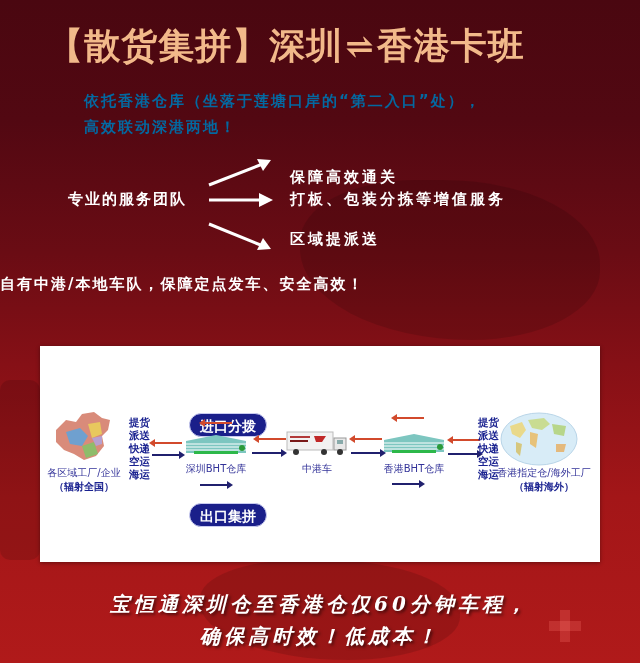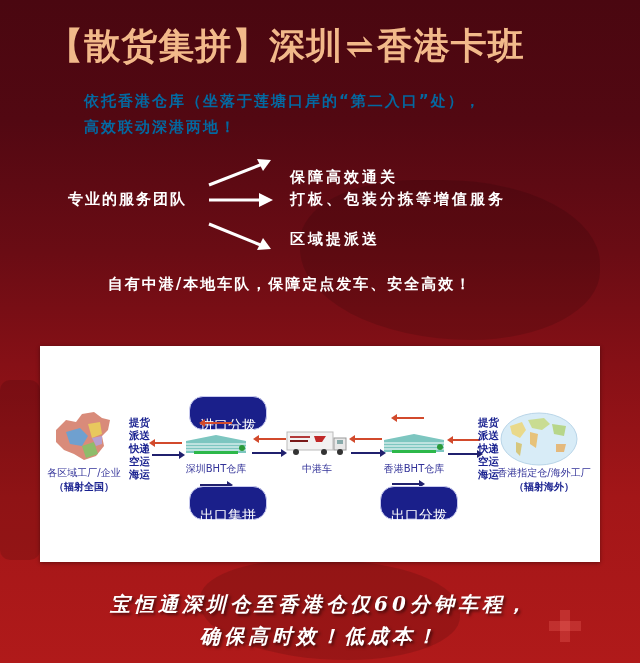--- a/index.html
+++ b/index.html
@@ -25,31 +25,31 @@
     font-size: 15px; line-height: 26px; color: #0369a1; font-weight: bold; letter-spacing: 2px;
   }
   .team-label {
     position: absolute; left: 68px; top: 190px; font-size: 15px; font-weight: bold; letter-spacing: 2px;
   }
   .service {
     position: absolute; left: 290px; font-size: 15px; font-weight: bold; letter-spacing: 3px; white-space: nowrap;
   }
   .svc-arrow { position: absolute; }
   .fleet {
-    position: absolute; left: 0; top: 271px; width: 580px; text-align: center;
+    position: absolute; left: 0; top: 271px; width: 580px; 
     font-size: 15px; line-height: 27px; font-weight: bold; letter-spacing: 2px;
   }
   .diagram {
     position: absolute; left: 40px; top: 346px; width: 560px; height: 216px;
     background: #ffffff; box-shadow: 0 1px 4px rgba(0,0,0,0.4);
   }
   .pill {
-    position: absolute; height: 24px; padding: 16px 10px; border-radius: 14px;
-    background: #1a1f8a; color: #fff; font-size: 14px; line-height: 24px; font-weight: normal;
-    white-space: nowrap; border: 1px solid #c9cbf0;
+    position: absolute; height: 24px; padding: 0 10px; border-radius: 14px;
+    background: #1a1f8a; color: #fff; font-size: 14px; line-height: 24px; font-weight: bold;
+    white-space: nowrap; border: 1px solid #c9cbf0; margin-top: 17px;
   }
   .mode-list {
     position: absolute; width: 26px; font-size: 10.5px; line-height: 13px; font-weight: bold; color: #1a2290;
   }
   .node-label {
     position: absolute; font-size: 10px; color: #333399; text-align: center; white-space: nowrap;
   }
   .node-sub { font-weight: bold; color: #1a2290; }
   .flow-arrow { position: absolute; height: 2px; }
   .flow-arrow.red { background: #d24a2c; }
@@ -169,21 +169,20 @@
     <circle cx="38" cy="22" r="3" fill="#333"></circle>
     <circle cx="54" cy="22" r="3" fill="#333"></circle>
   </svg>
   <div class="node-label" style="left:250px;top:116px;width:54px;">中港车</div>
 
   <div class="flow-arrow red left" style="left:314px;top:92px;width:28px;"></div>
   <div class="flow-arrow blue right" style="left:311px;top:106px;width:30px;"></div>
 
   <div class="flow-arrow red left" style="left:356px;top:71px;width:28px;"></div>
   <div class="flow-arrow blue right" style="left:352px;top:137px;width:28px;"></div>
-  <div class="pill" style="left:340px;top:140px;">出口分拨</div>
 
   <svg style="position:absolute;left:342px;top:86px;" width="64" height="22" viewBox="0 0 64 22">
     <polygon points="2,8 32,2 62,8 62,20 2,20" fill="#7dc6c0"></polygon>
     <line x1="2" y1="11" x2="62" y2="11" stroke="#fff" stroke-width="1"></line>
     <line x1="2" y1="14" x2="62" y2="14" stroke="#fff" stroke-width="1"></line>
     <line x1="2" y1="17" x2="62" y2="17" stroke="#fff" stroke-width="1"></line>
     <rect x="10" y="18" width="44" height="3" fill="#2db84a"></rect>
     <circle cx="58" cy="15" r="3" fill="#2a9a3a"></circle>
   </svg>
   <div class="node-label" style="left:338px;top:116px;width:72px;">香港BHT仓库</div>

